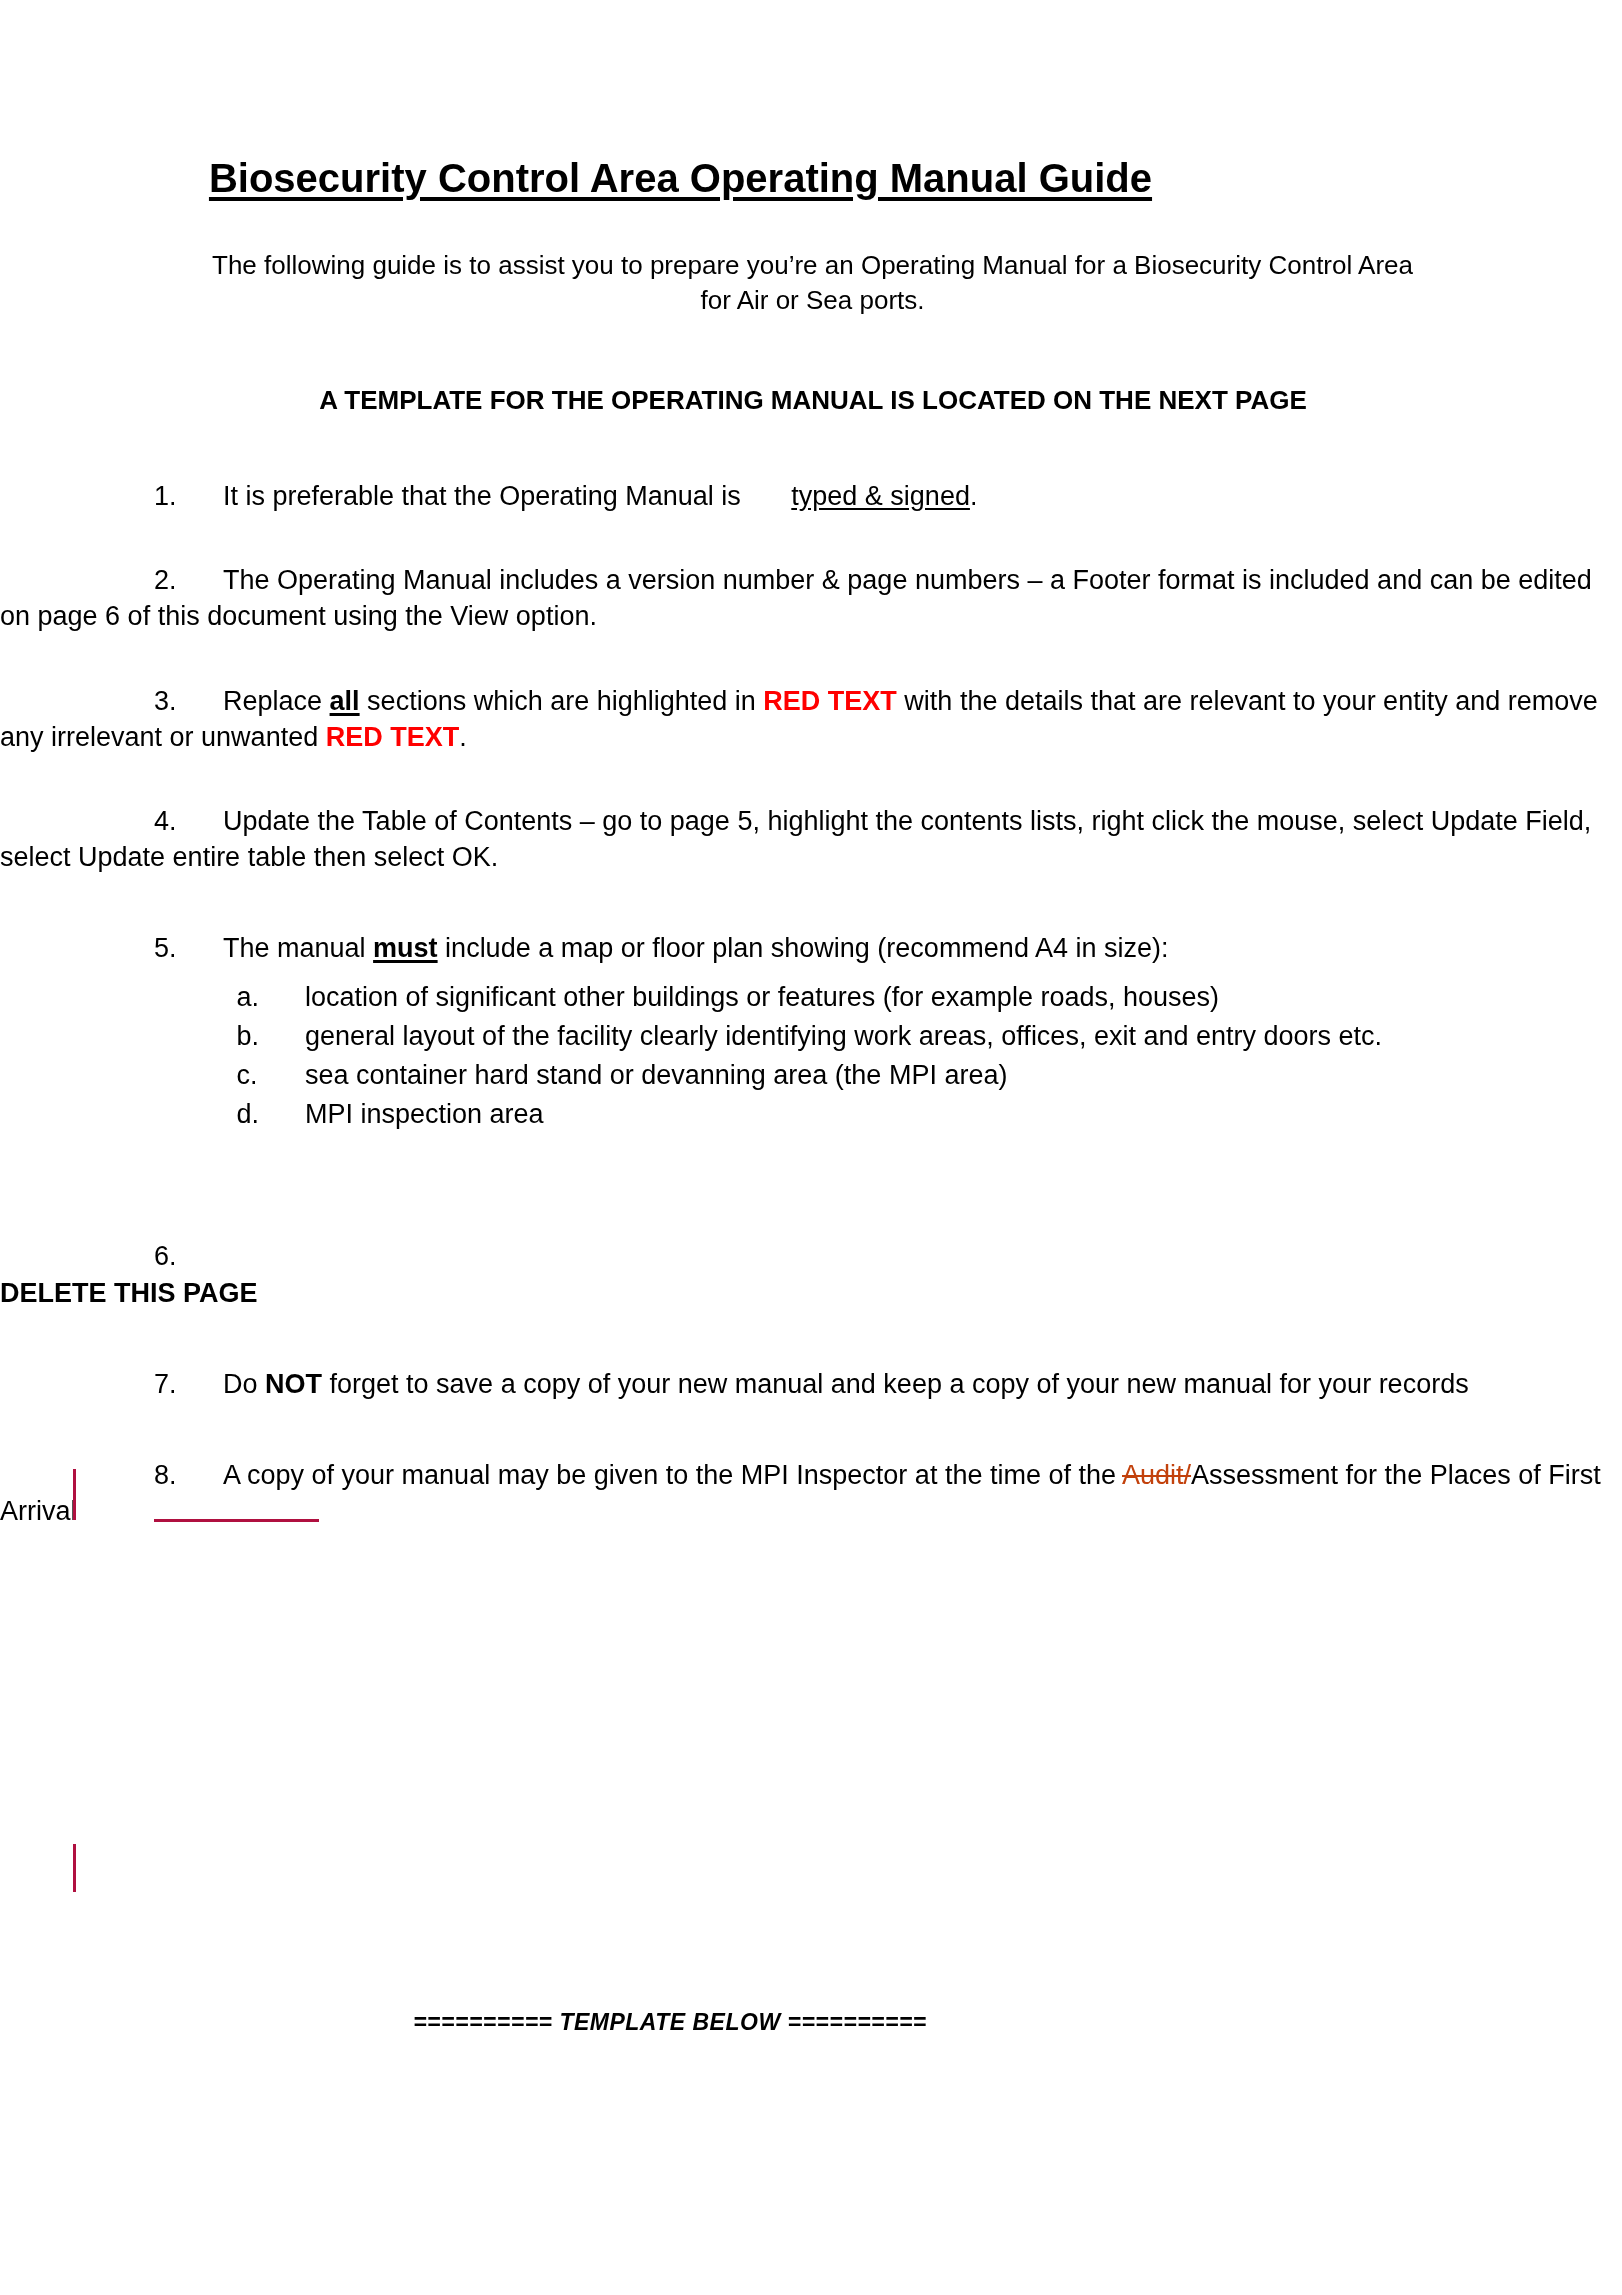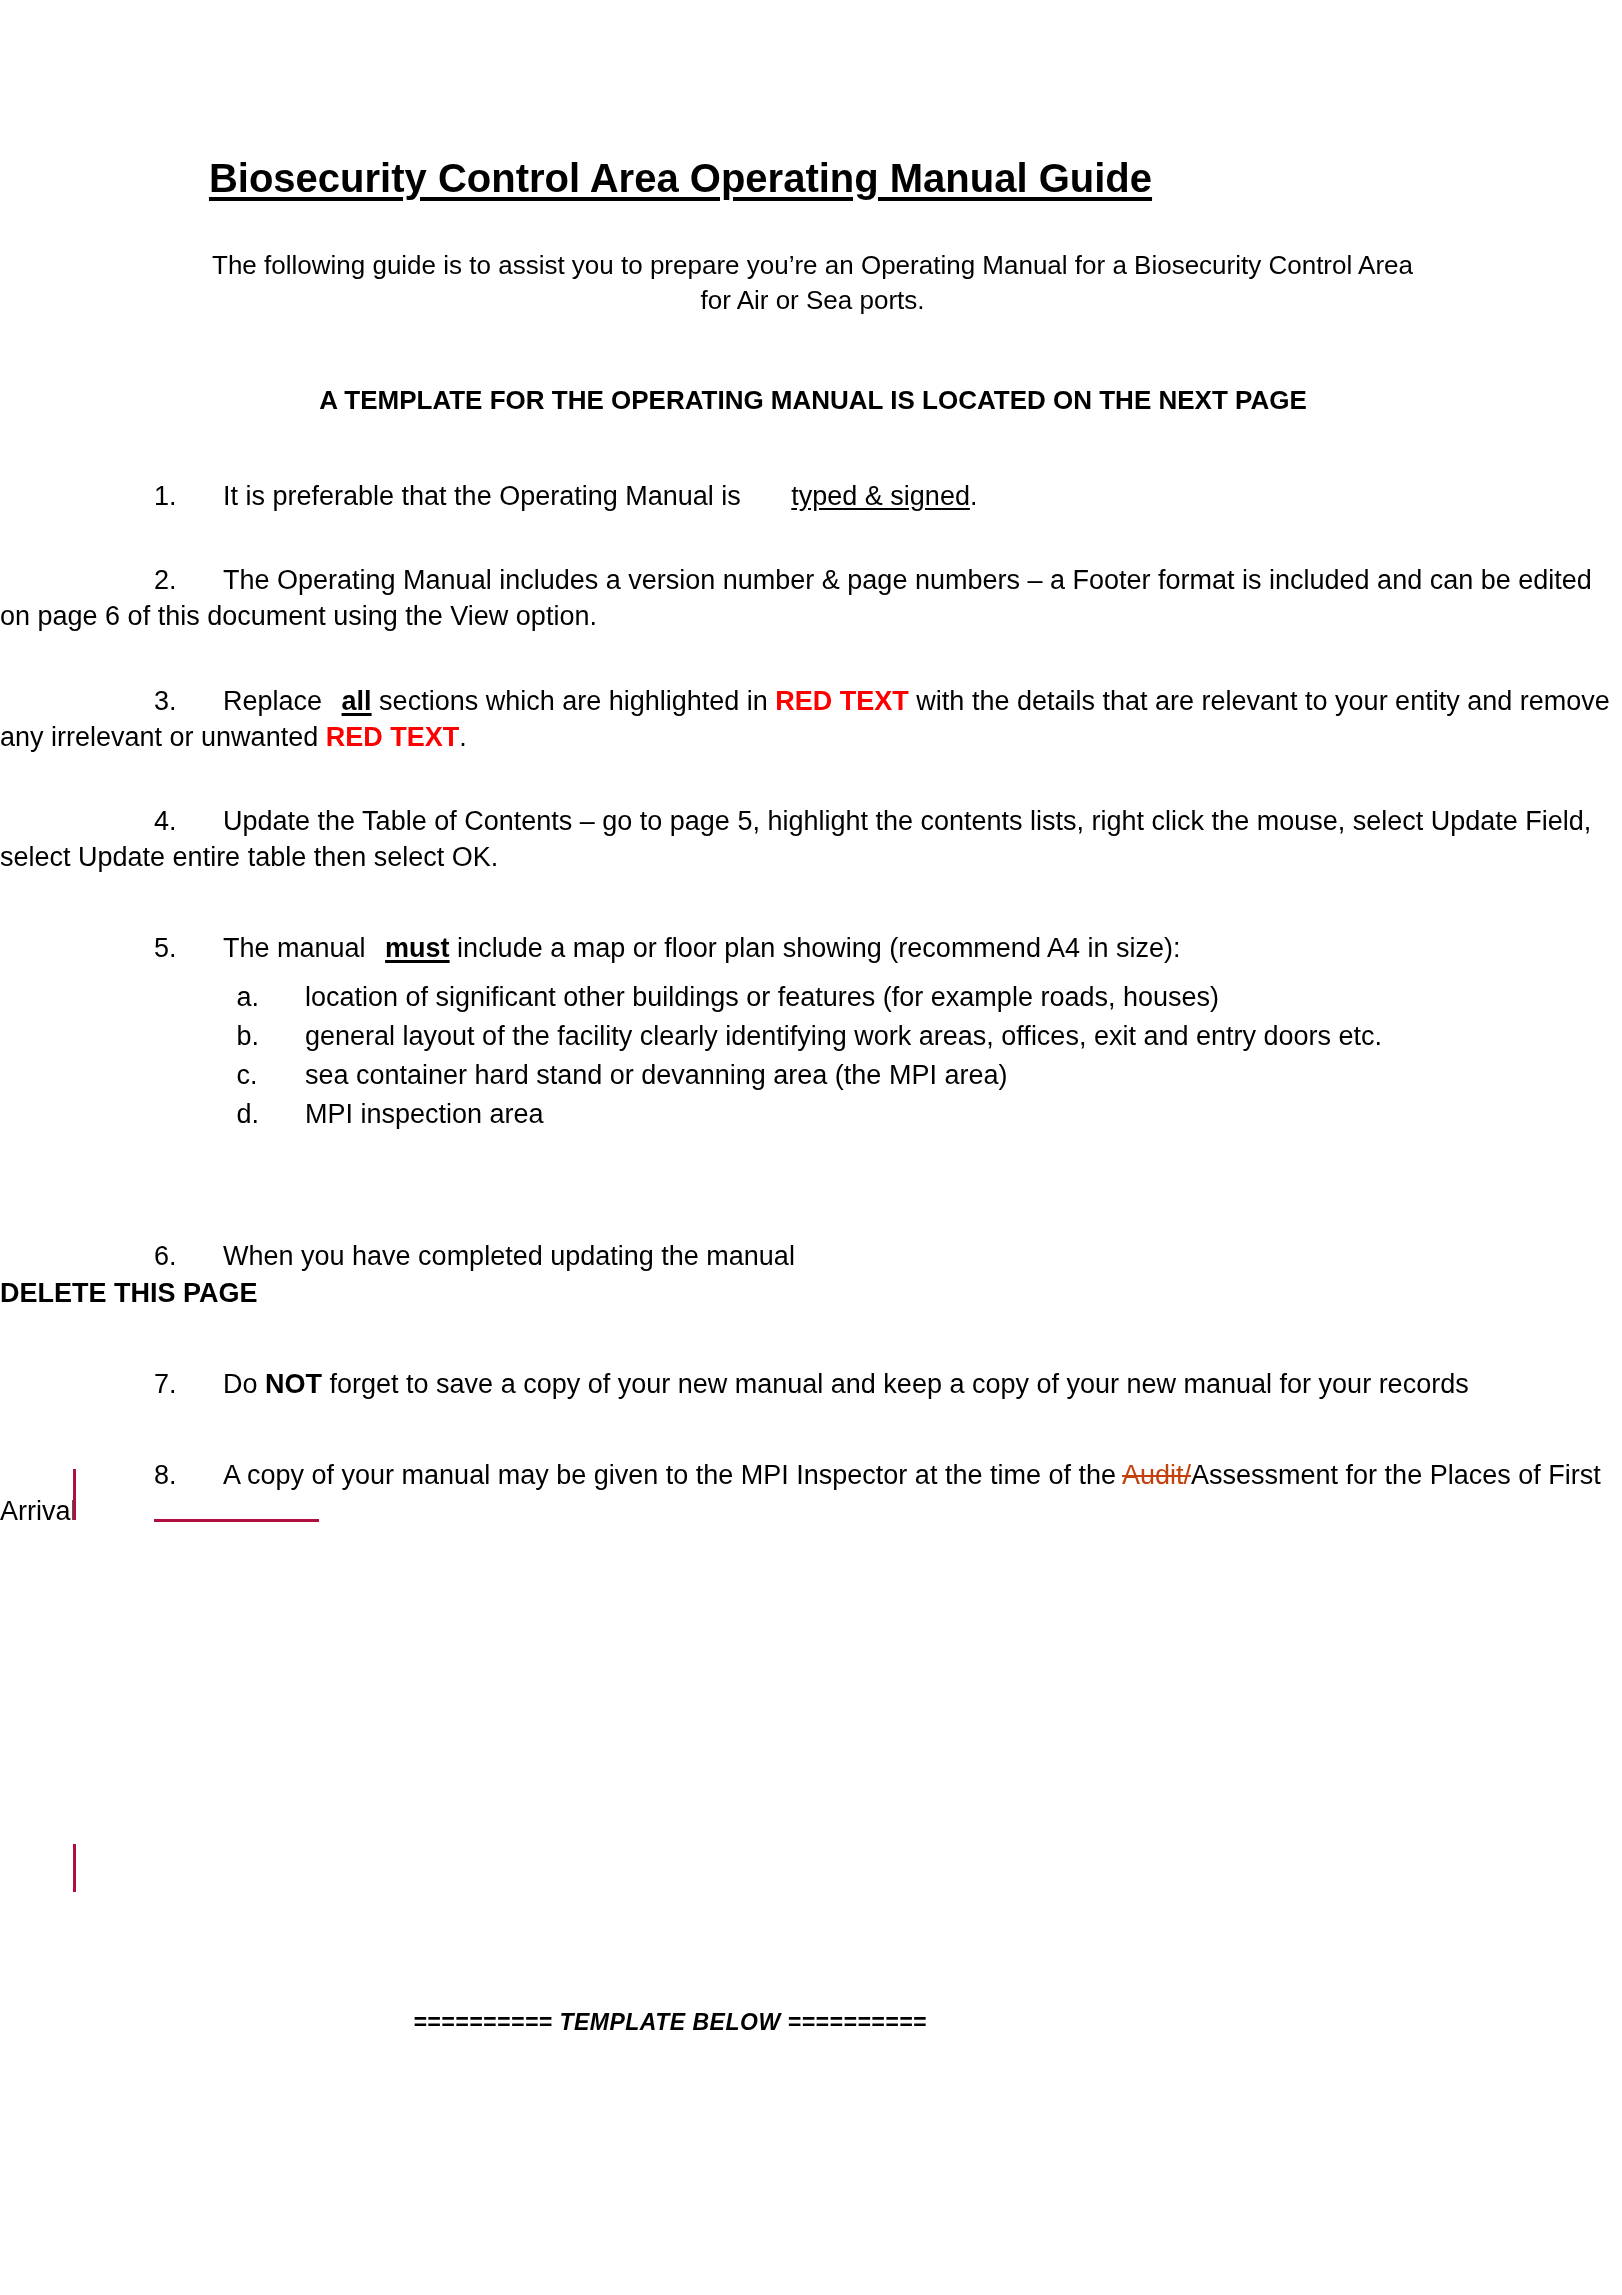--- a/index.html
+++ b/index.html
@@ -110,21 +110,21 @@
   }
 
   
   .li.gap-lg { margin-bottom: 48px; }
   .li.gap-xl { margin-bottom: 55px; }
   .li.gap-sm { margin-bottom: 22px; }
 
   
   .u   { text-decoration: underline; text-underline-offset: 2.8px; margin-left: 43px; }
   .b   { font-weight: bold; margin-top: 44px; }
-  .bu  { font-weight: bold; text-decoration: underline; text-underline-offset: 2.8px; text-decoration-thickness: 2.8px; margin-left: 12px; }
+  .bu  { font-weight: bold; text-decoration: underline; text-underline-offset: 2.8px; text-decoration-thickness: 2.8px; }
   .red { color: #FF0000; font-weight: bold; }
   .del-ins {
     color: #c2410c;
     text-decoration: line-through;
     text-decoration-thickness: 1.8px;
   }
 
   
   .change-bar {
     position: absolute;
@@ -203,21 +203,21 @@
           <span class="smarker">d.</span>
           <span class="sbody">MPI inspection area</span>
         </div>
       </div>
     </div>
 
     <div style="height:84px;"></div>
 
     <div class="li gap-xl">
       <span class="marker">6.</span>
-      <span class="body"><span>When you have completed updating the manual</span><br><span class="b">DELETE THIS PAGE</span></span>
+      <span class="body"><br><span class="b">DELETE THIS PAGE</span></span>
     </div>
 
     <div class="li gap-xl">
       <span class="marker">7.</span>
       <span class="body"><span>Do </span><span class="b">NOT</span><span> forget to save a copy of your new manual and keep a copy of your new manual for your records</span></span>
     </div>
 
     <div class="li">
       <span class="marker">8.</span>
       <span class="body"><span>A copy of your manual may be given to the MPI Inspector at the time of the </span><span class="del-ins">Audit/</span><span>Assessment for the Places of First Arrival</span></span>

